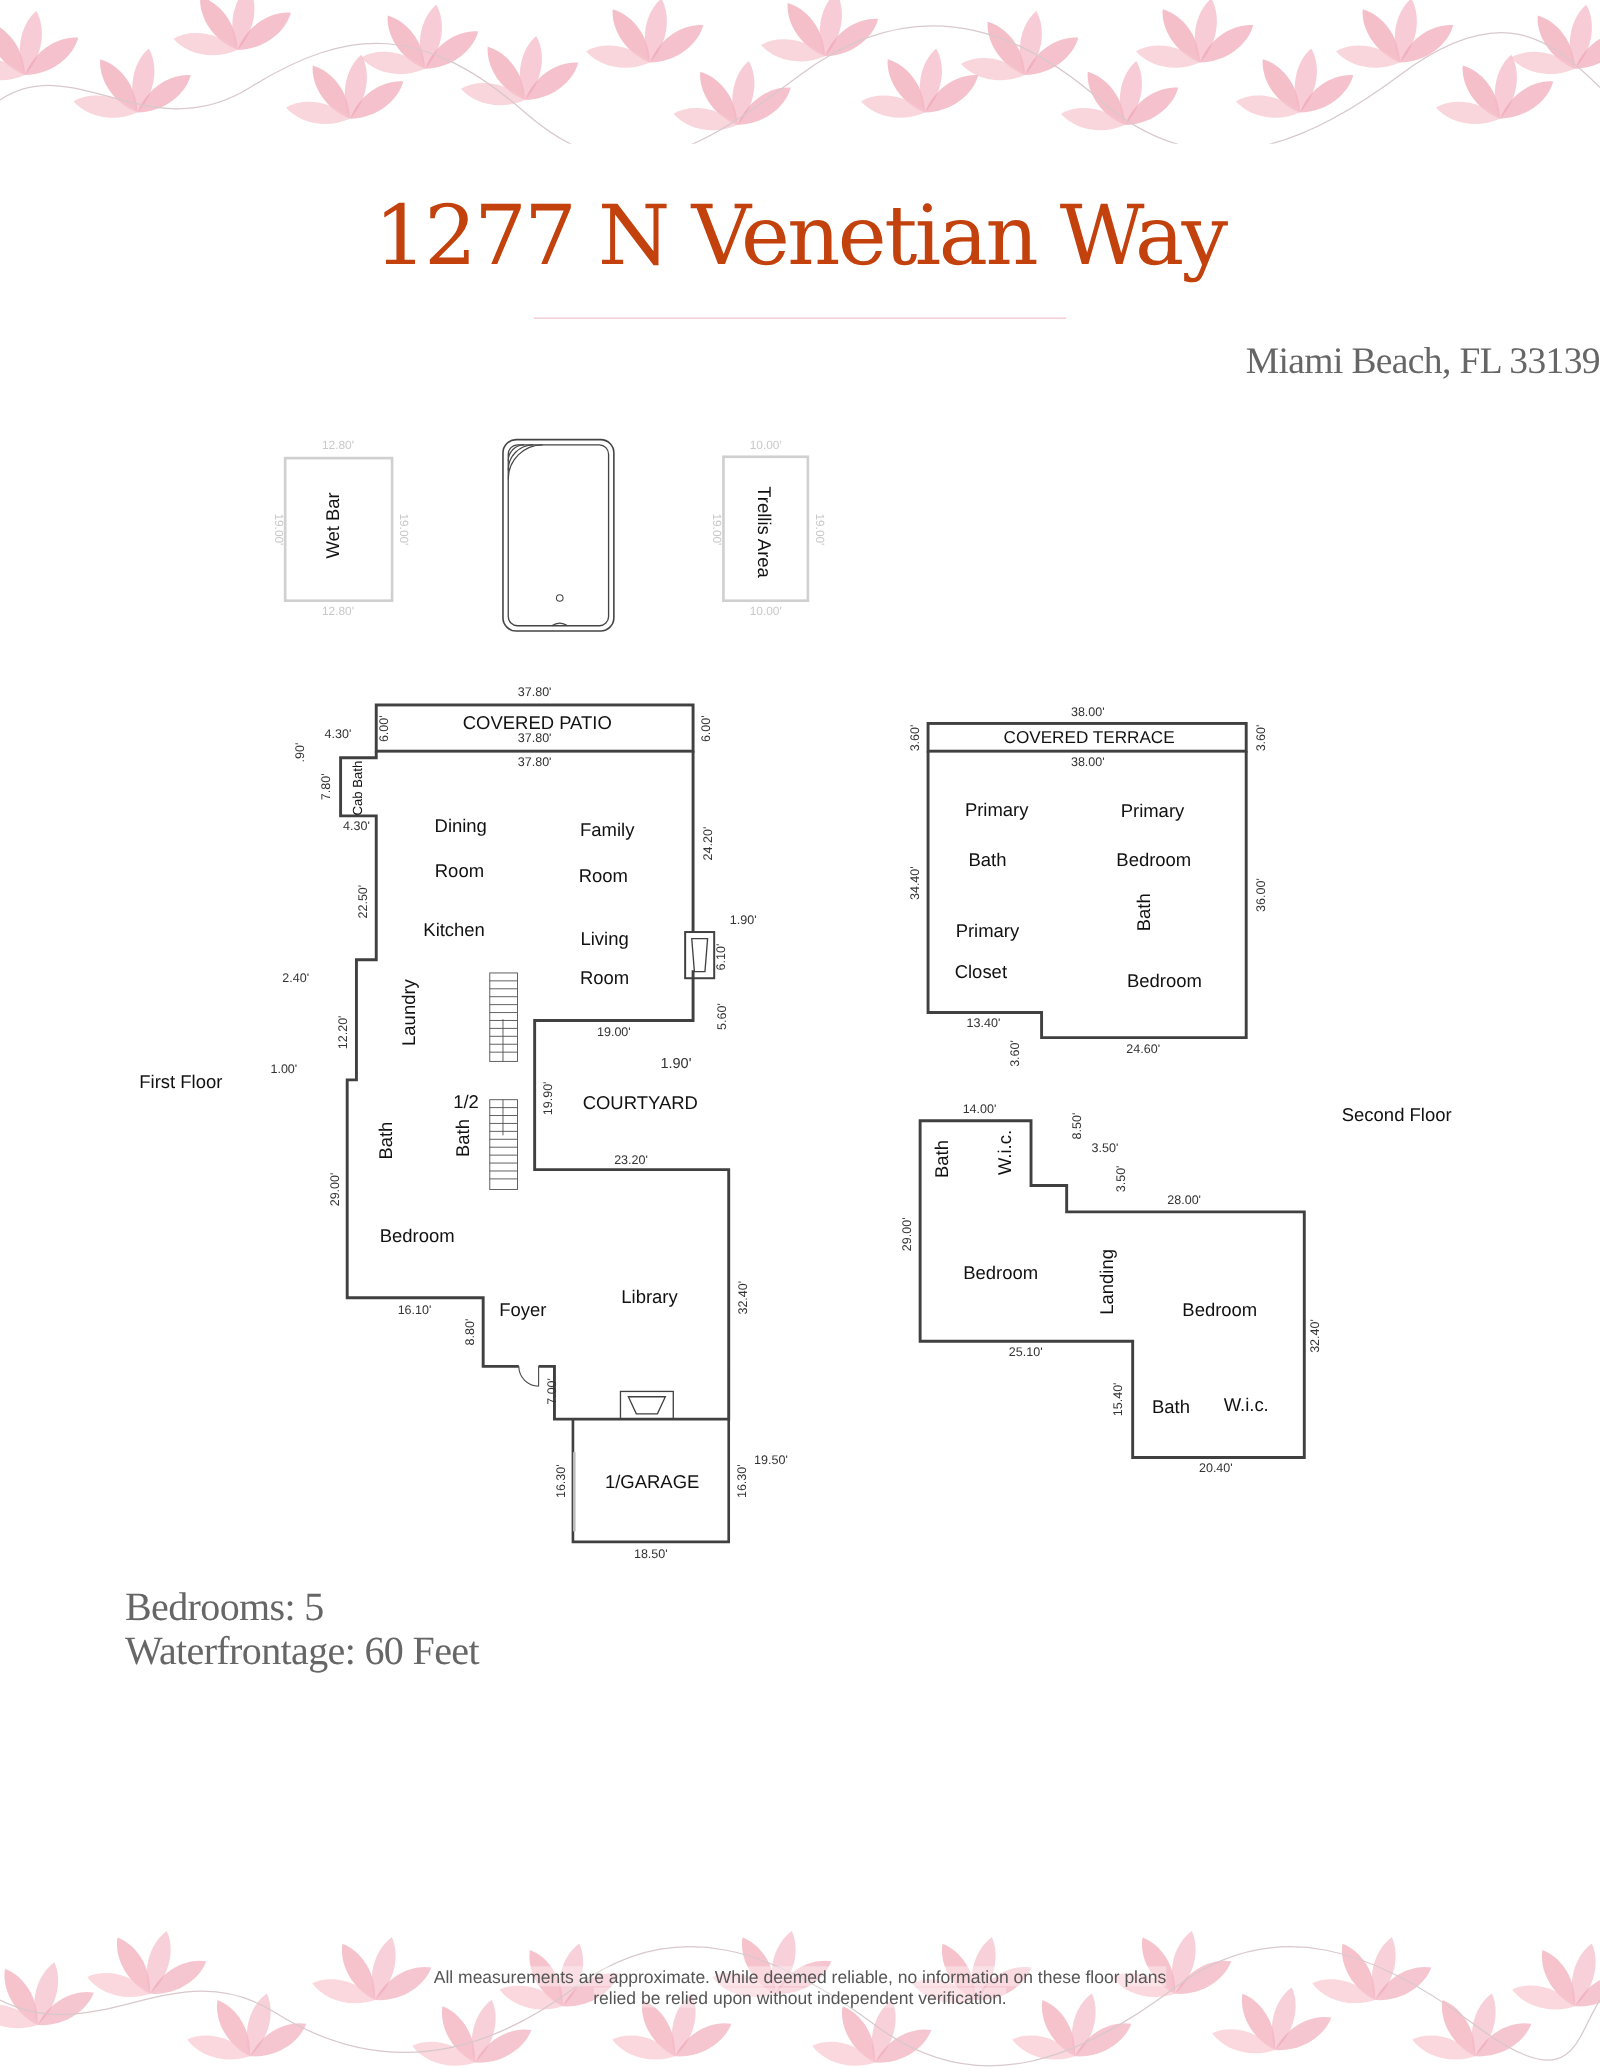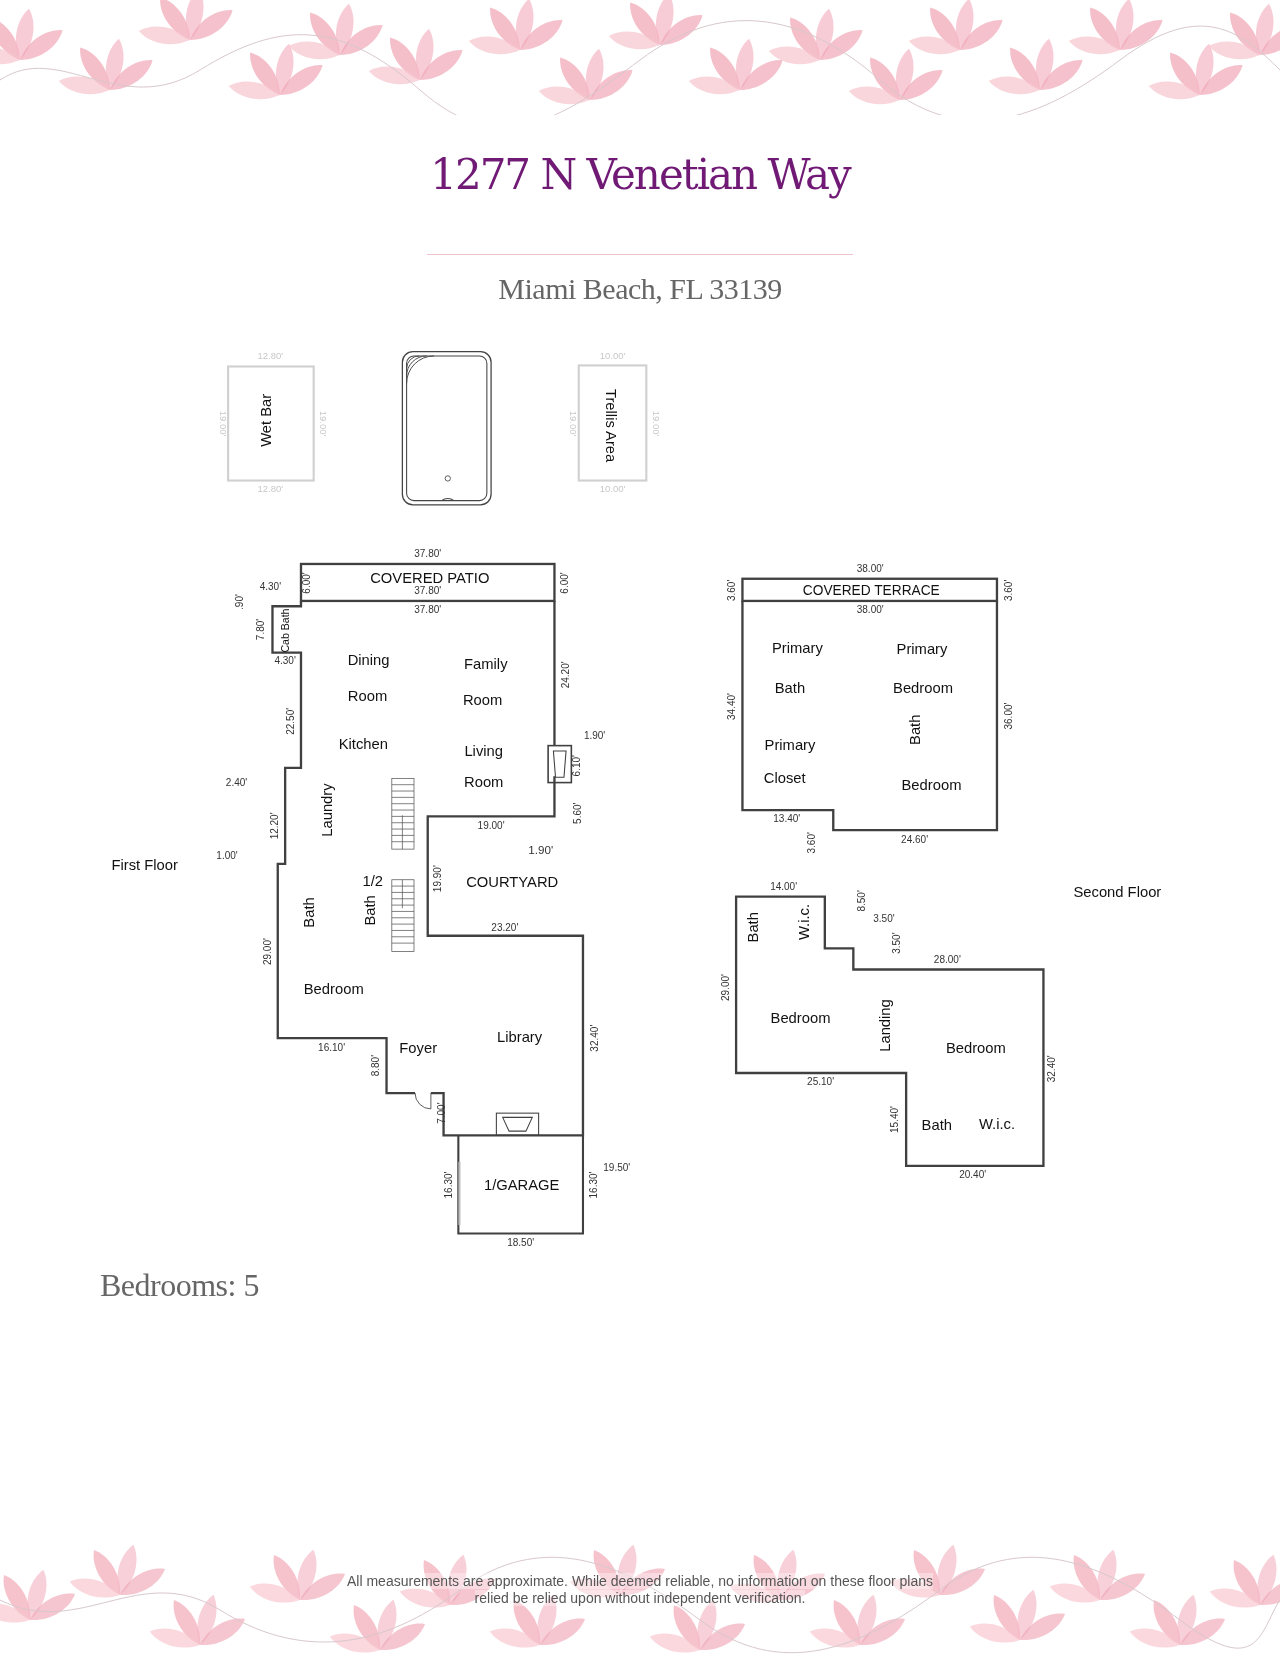--- a/index.html
+++ b/index.html
@@ -3,24 +3,24 @@
 <meta charset="utf-8">
 <style>
   html, body { margin: 0; padding: 0; background: #ffffff; }
   body { width: 1280px; height: 1656px; position: relative; overflow: hidden;
          font-family: "Liberation Sans", sans-serif; }
   .band { position: absolute; left: 0; width: 1280px; overflow: hidden; }
   .band-top { top: 0; height: 115px; }
   .band-bottom { top: 1540px; height: 116px; }
   .band svg { display: block; }
   .title { position: absolute; left: 0; width: 1280px; top: 150px; text-align: center;
-           font-family: "DejaVu Serif", "Liberation Serif", serif; font-size: 42px;
-           color: #701a75; letter-spacing: -2px; font-weight: normal; }
+           font-family: "DejaVu Serif", "Liberation Serif", serif; font-size: 66px;
+           color: #c2410c; letter-spacing: -2px; font-weight: normal; }
   .divider { position: absolute; left: 427px; top: 254px; width: 426px; height: 1px; background: #f0c4cc; }
-  .subtitle { position: absolute; left: 0; width: 1280px; top: 272px; text-align: center;
+  .subtitle { position: absolute; left: 0; width: 1280px; top: 272px; text-align: right;
               font-family: "Liberation Serif", serif; font-size: 30px; color: #666666; letter-spacing: -0.5px; }
   .plan { position: absolute; left: 0; top: 0; width: 1280px; height: 1656px; }
   .stats { position: absolute; left: 100px; top: 1268px; font-family: "Liberation Serif", serif;
            font-size: 32px; color: #666666; line-height: 35px; letter-spacing: -0.5px; }
   .stats div { white-space: nowrap; }
   .disclaimer { position: absolute; left: 0; width: 1280px; top: 1573px; text-align: center;
                 font-size: 14px; color: #555555; line-height: 17px; font-family: "Liberation Sans", sans-serif; }
   .disclaimer span { background: rgba(255,255,255,0.35); }
   text { font-family: "Liberation Sans", sans-serif; }
 </style>
@@ -244,20 +244,21 @@
     <text transform="translate(690,935) rotate(-90)" text-anchor="middle">29.00'</text>
     <text x="777" y="1027" text-anchor="middle">25.10'</text>
     <text transform="translate(850,1060) rotate(-90)" text-anchor="middle">15.40'</text>
     <text transform="translate(999,1012) rotate(-90)" text-anchor="middle">32.40'</text>
     <text x="921" y="1115" text-anchor="middle">20.40'</text>
   </g>
 </svg>
 
 <div class="stats">
   <div>Bedrooms: 5</div>
+  <div>Waterfrontage: 60 Feet</div>
 </div>
 
 <div class="band band-bottom">
   <svg width="1280" height="116" viewBox="0 0 1280 116">
     <defs>
       <g id="petal2">
           <path d="M0,0 C-12,-18 -10,-40 0,-52 C10,-40 12,-18 0,0 Z"></path>
         </g>
       <g id="flower2">
         <use href="#petal2" fill="#f2a9b8" opacity="0.7" transform="rotate(-30)"></use>

